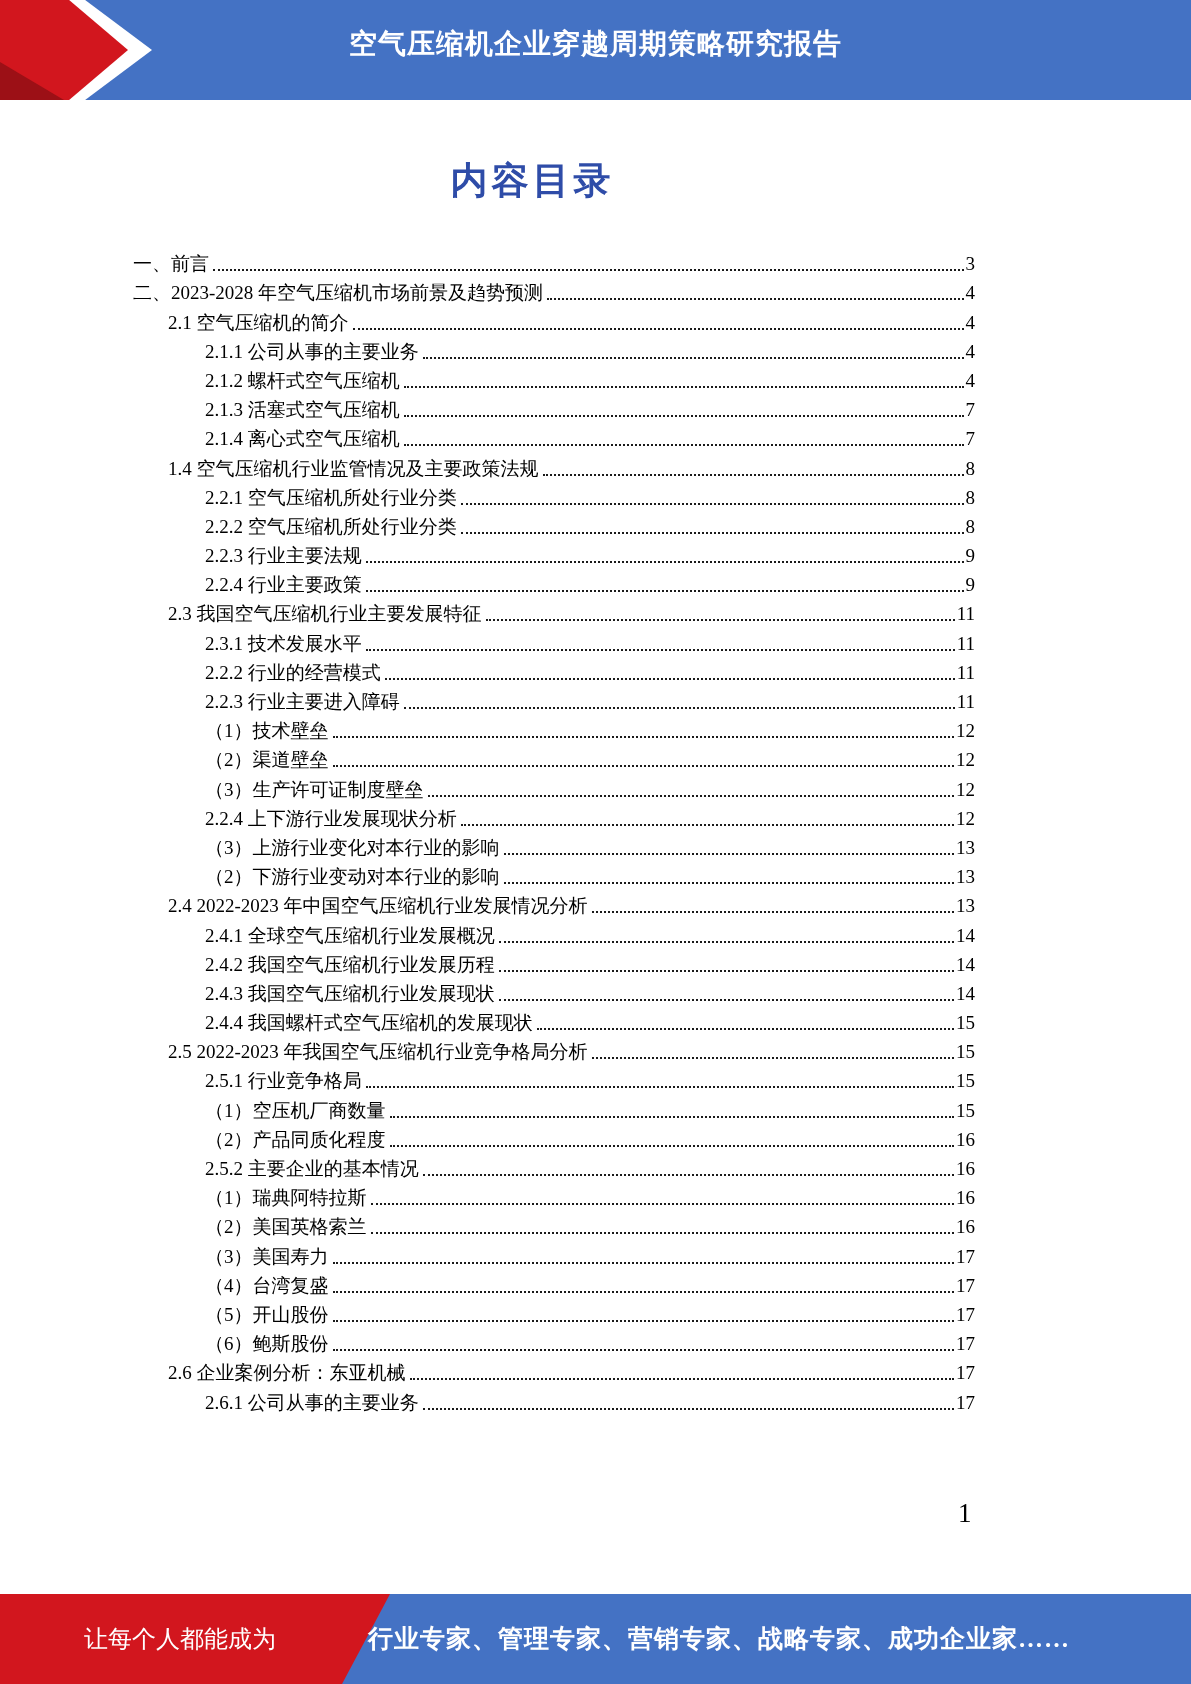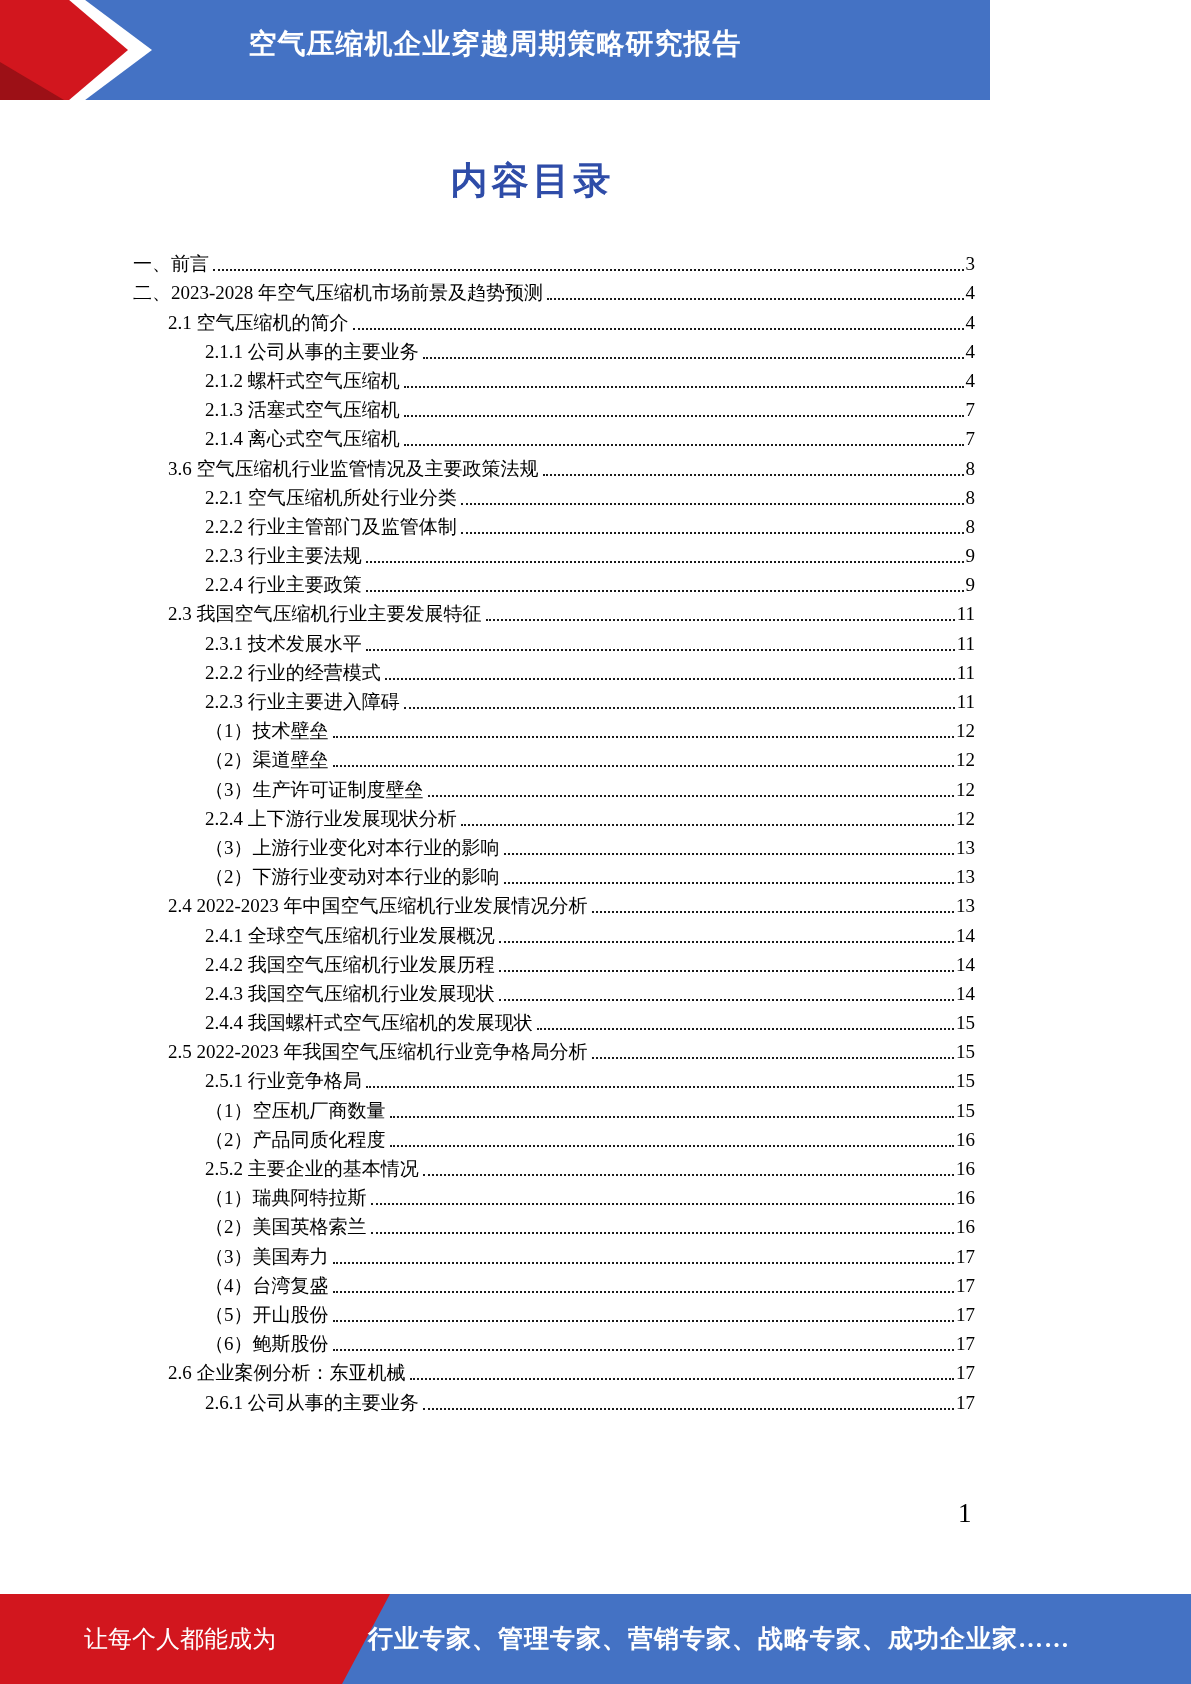--- a/index.html
+++ b/index.html
@@ -10,21 +10,21 @@
     position: relative;
     overflow: hidden;
     font-family: "Liberation Serif", serif;
     color: #000;
   }
 
   
   .header {
     position: absolute;
     top: 0; left: 0;
-    width: 990px;
+    width: 1191px;
     height: 100px;
     background: #4472c4;
   }
   .header-title {
     position: absolute;
     left: 0; right: 0;
     top: 0;
     height: 100px;
     line-height: 88px;
     text-align: center;
@@ -205,33 +205,33 @@
     <span class="toc-page">7</span>
   </div>
 
   <div class="toc-row lvl-2">
     <span class="toc-text">2.1.4 离心式空气压缩机</span>
     <span class="toc-leader"></span>
     <span class="toc-page">7</span>
   </div>
 
   <div class="toc-row lvl-1">
-    <span class="toc-text">3.6 空气压缩机行业监管情况及主要政策法规</span>
+    <span class="toc-text">1.4 空气压缩机行业监管情况及主要政策法规</span>
     <span class="toc-leader"></span>
     <span class="toc-page">8</span>
   </div>
 
   <div class="toc-row lvl-2">
     <span class="toc-text">2.2.1 空气压缩机所处行业分类</span>
     <span class="toc-leader"></span>
     <span class="toc-page">8</span>
   </div>
 
   <div class="toc-row lvl-2">
-    <span class="toc-text">2.2.2 行业主管部门及监管体制</span>
+    <span class="toc-text">2.2.2 空气压缩机所处行业分类</span>
     <span class="toc-leader"></span>
     <span class="toc-page">8</span>
   </div>
 
   <div class="toc-row lvl-2">
     <span class="toc-text">2.2.3 行业主要法规</span>
     <span class="toc-leader"></span>
     <span class="toc-page">9</span>
   </div>
 

